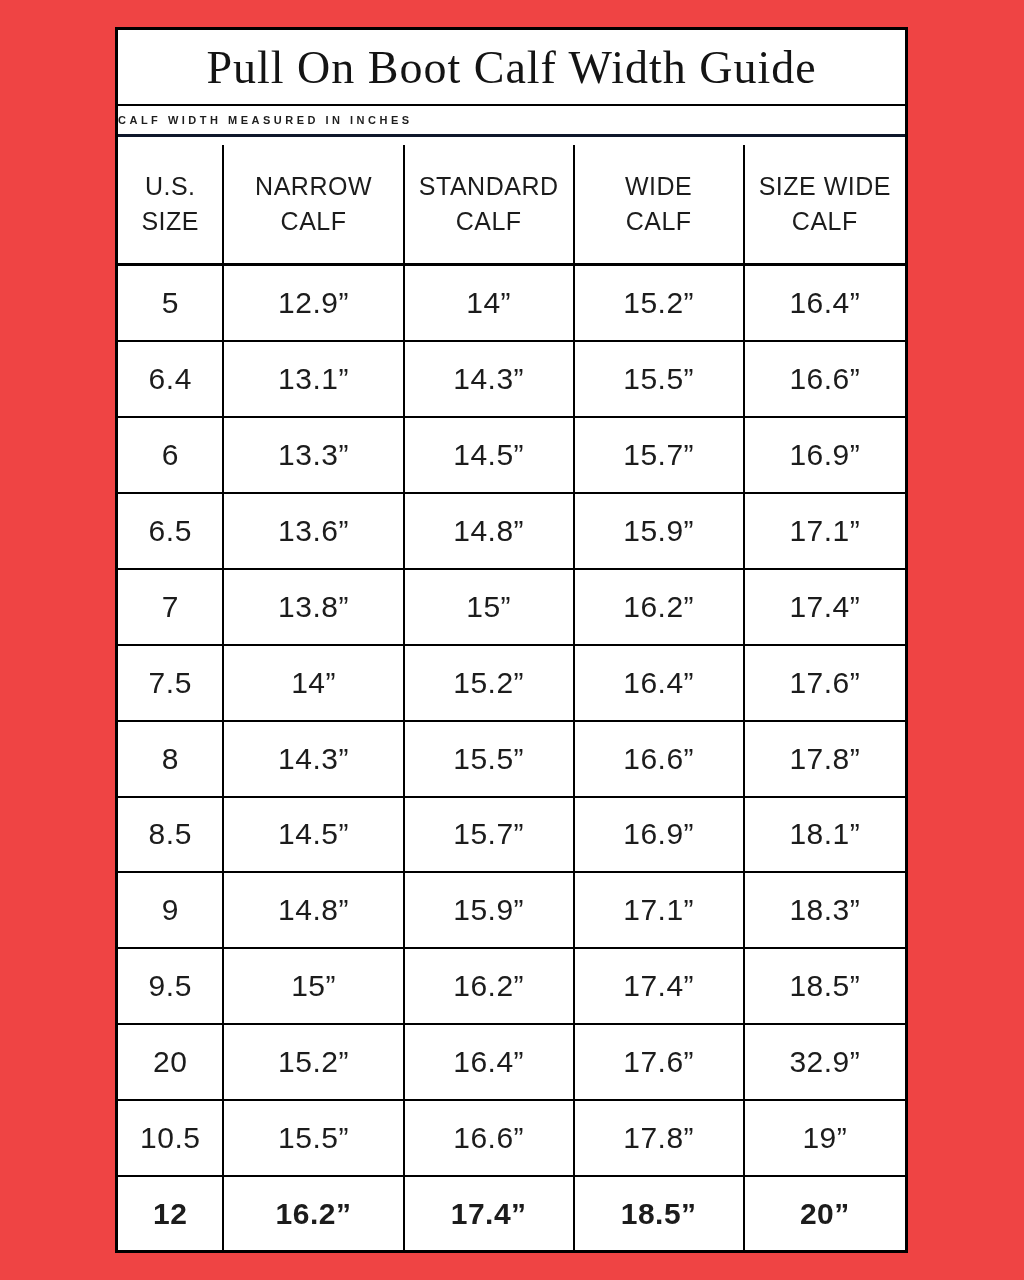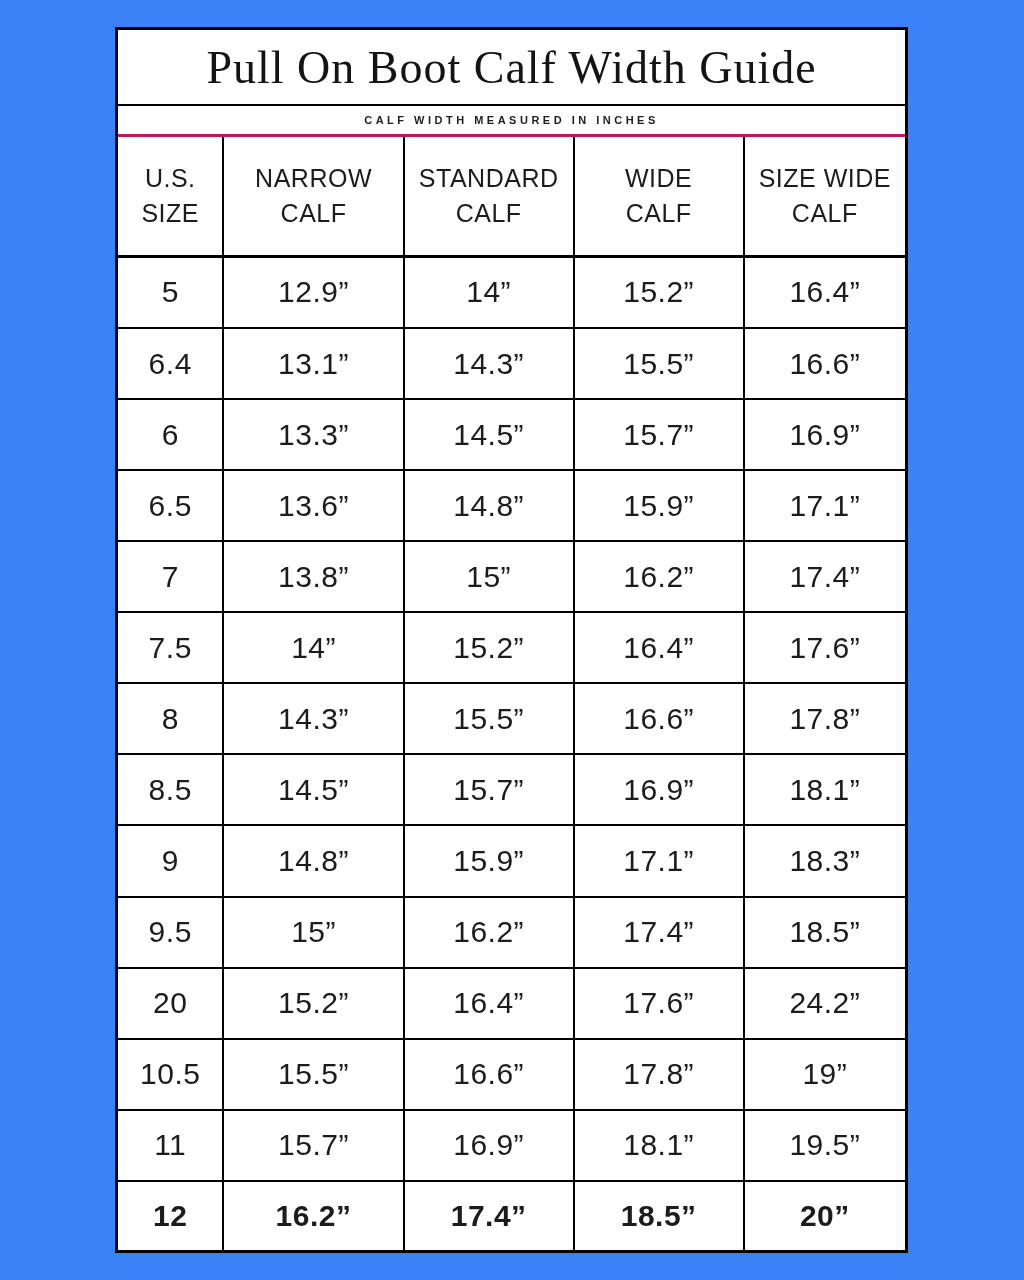--- a/index.html
+++ b/index.html
@@ -4,21 +4,21 @@
 <style>
   html, body {
     margin: 0;
     padding: 0;
     background: #ffffff;
   }
   .sheet {
     position: relative;
     width: 1024px;
     height: 1280px;
-    background: #3b82f6;
+    background: #ef4444;
     overflow: hidden;
   }
   .guide {
     position: absolute;
     left: 115px;
     top: 27px;
     width: 793px;
     height: 1226px;
     box-sizing: border-box;
     border: 3px solid #000000;
@@ -38,39 +38,39 @@
     font-family: "Liberation Serif", serif;
     font-size: 46px;
     font-weight: 400;
     letter-spacing: 1px;
     color: #141414;
     white-space: nowrap;
   }
   .subtitle-box {
     box-sizing: border-box;
     height: 31px;
-    border-bottom: 3px solid #be185d;
+    border-bottom: 3px solid #0f172a;
     display: flex;
     align-items: center;
-    justify-content: center;
   }
   .subtitle {
     font-family: "Liberation Sans", sans-serif;
     font-size: 11px;
     font-weight: 700;
     letter-spacing: 3.5px;
     color: #1e1e1e;
   }
   table.size-table {
     flex: 1;
     width: 100%;
     border-collapse: collapse;
     table-layout: fixed;
     font-family: "Liberation Sans", sans-serif;
     color: #1c1c1c;
+    margin-top: 8px;
   }
   table.size-table th,
   table.size-table td {
     border: 2px solid #000000;
     text-align: center;
     vertical-align: middle;
     padding: 0;
   }
   table.size-table th:first-child,
   table.size-table td:first-child { border-left: none; }
@@ -194,35 +194,28 @@
             <td>15”</td>
             <td>16.2”</td>
             <td>17.4”</td>
             <td>18.5”</td>
           </tr>
           <tr>
             <td>20</td>
             <td>15.2”</td>
             <td>16.4”</td>
             <td>17.6”</td>
-            <td>24.2”</td>
+            <td>32.9”</td>
           </tr>
           <tr>
             <td>10.5</td>
             <td>15.5”</td>
             <td>16.6”</td>
             <td>17.8”</td>
             <td>19”</td>
-          </tr>
-          <tr>
-            <td>11</td>
-            <td>15.7”</td>
-            <td>16.9”</td>
-            <td>18.1”</td>
-            <td>19.5”</td>
           </tr>
           <tr>
             <td>12</td>
             <td>16.2”</td>
             <td>17.4”</td>
             <td>18.5”</td>
             <td>20”</td>
           </tr>
         </tbody>
     </table>

